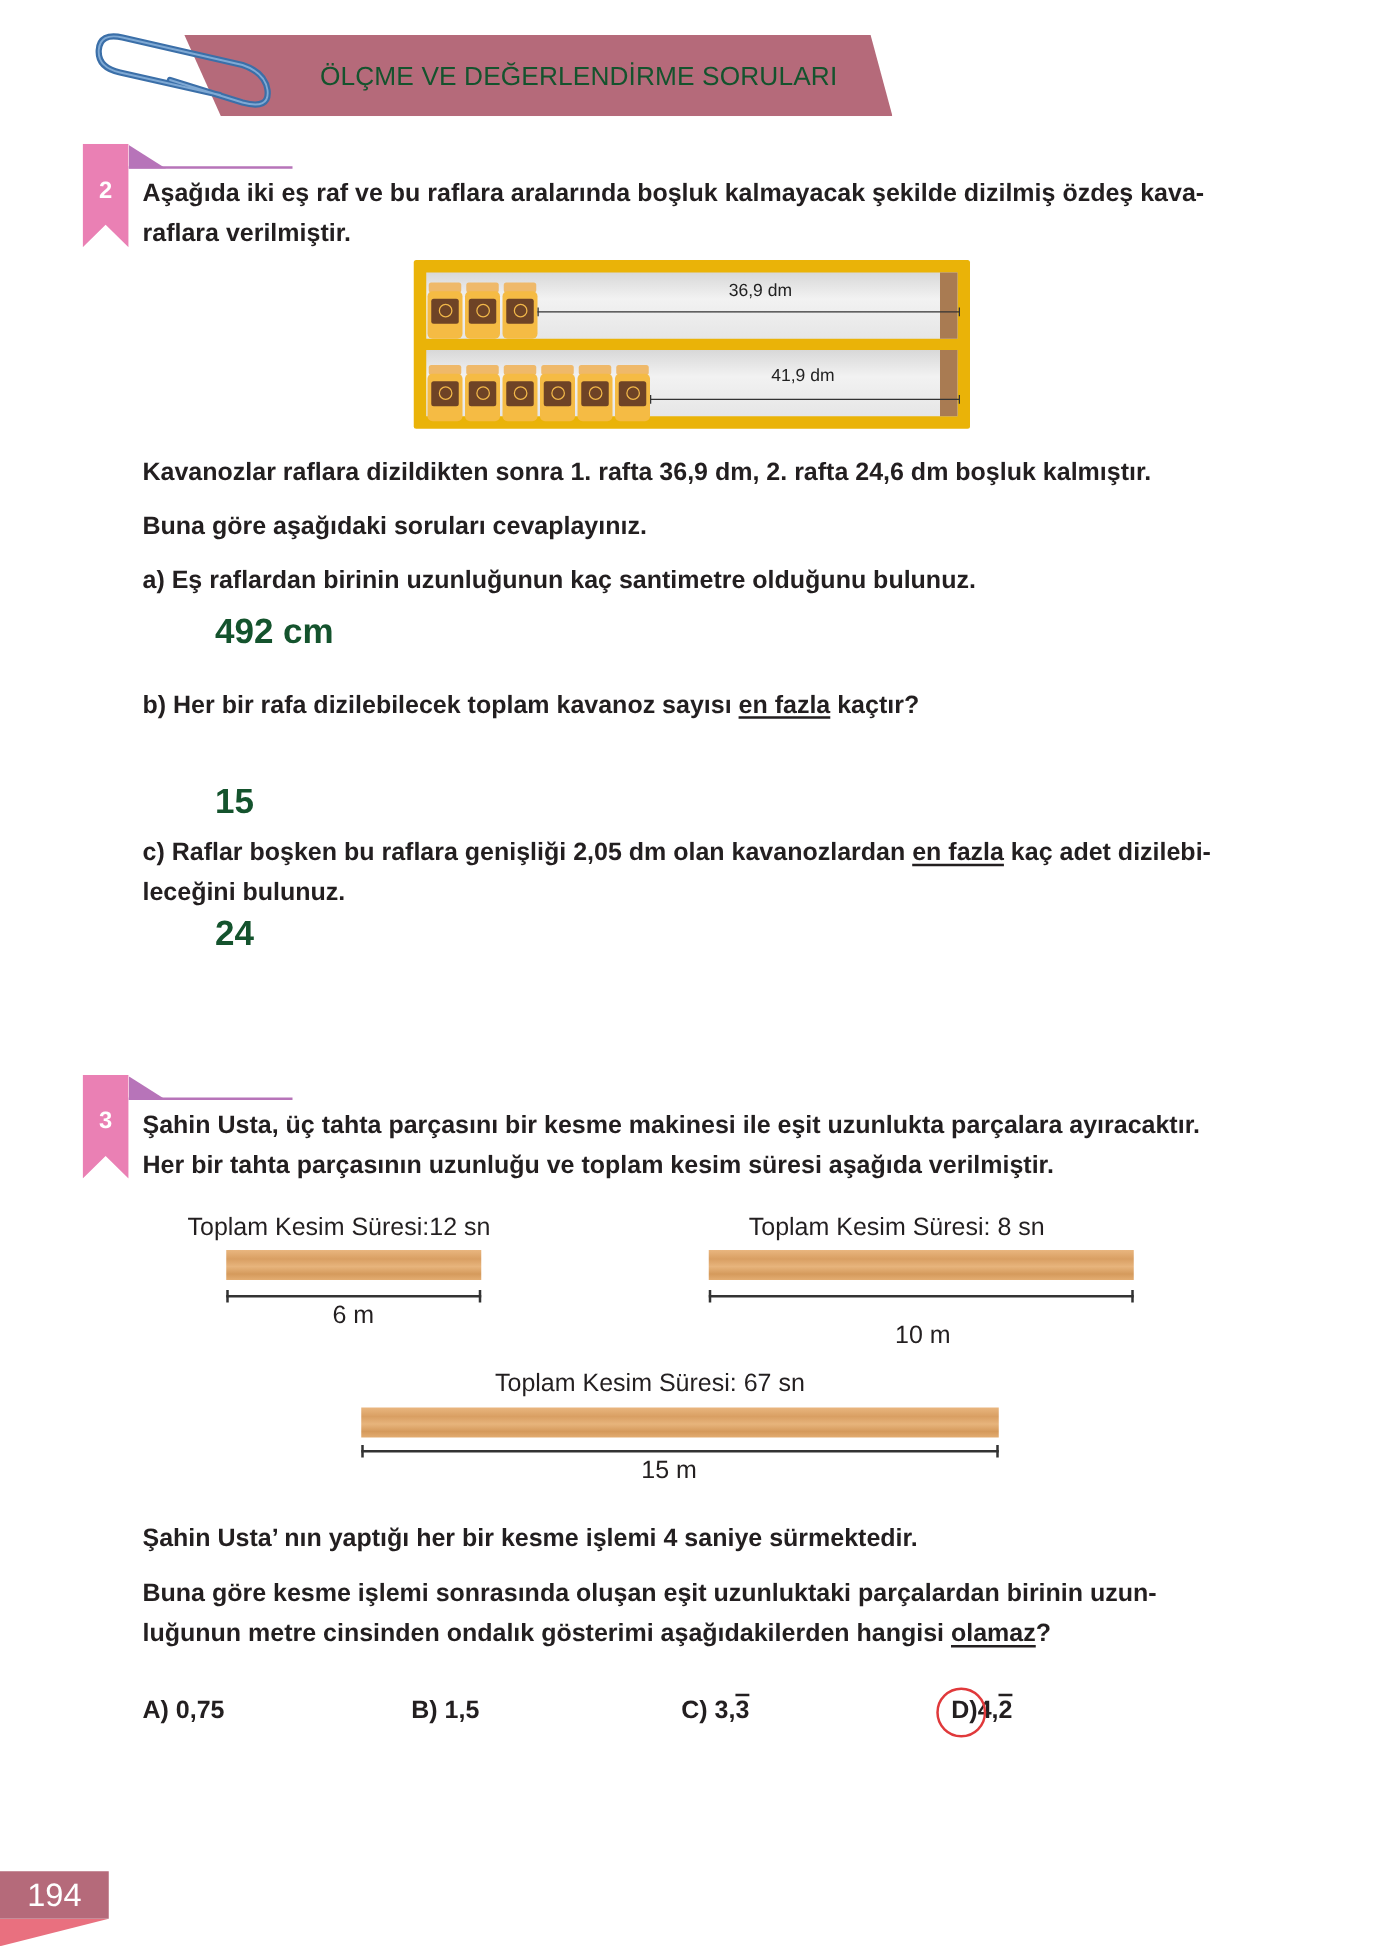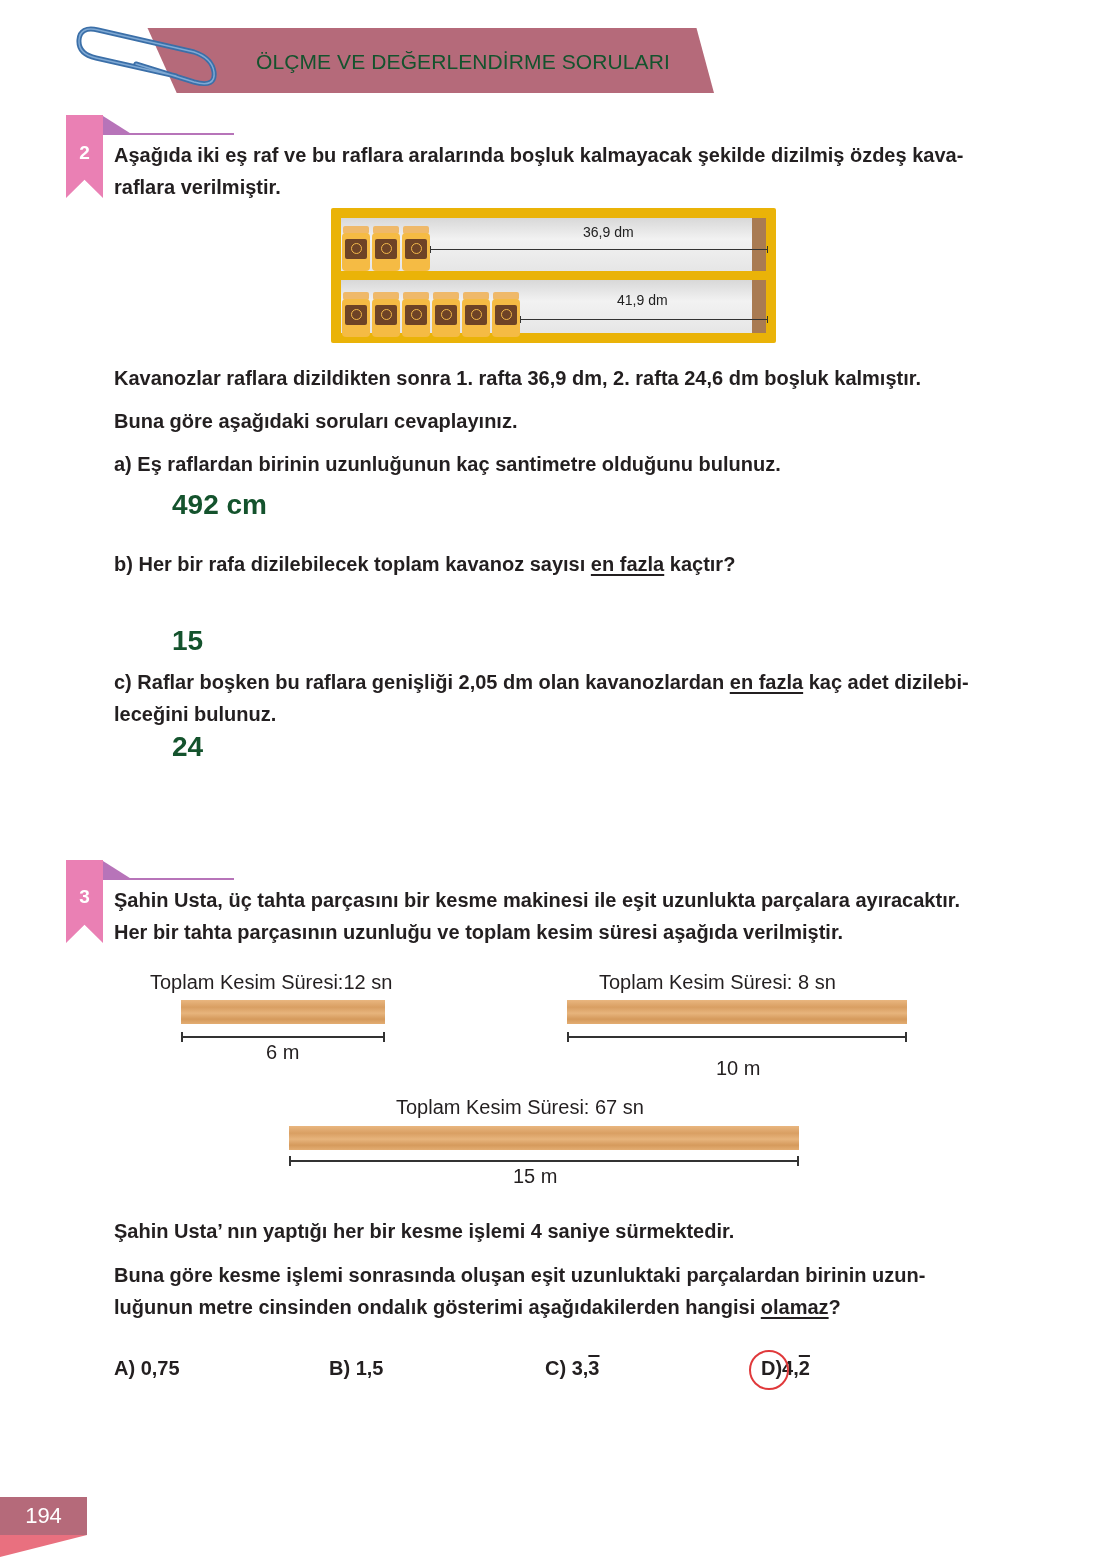--- a/index.html
+++ b/index.html
@@ -46,21 +46,21 @@
   .board { position: absolute; background: linear-gradient(to bottom, #e9b67f 0%, #d99f63 30%, #e7b47c 55%, #d59a5c 80%, #e3ad72 100%); }
   .measure { position: absolute; height: 2px; background: #333; }
   .measure::before, .measure::after { content: ""; position: absolute; top: -4px; width: 2px; height: 10px; background: #333; }
   .measure::before { left: 0; } .measure::after { right: 0; }
   .label18 { position: absolute; font-size: 20px; white-space: nowrap; }
 
   .overline { text-decoration: overline; }
   .circle { position: absolute; left: 749px; top: 1350px; width: 40px; height: 40px; border: 2px solid #e0393b; border-radius: 50%; }
 
   
-  .pg { left: 0; top: 1497px; width: 87px; height: 38px; background: #b56a7a; color: #fff; font-size: 22px; text-align: center; line-height: 38px; }
+  .pg { left: 0; top: 1497px; width: 87px; height: 38px; background: #b56a7a; color: #fff; font-size: 26px; text-align: center; line-height: 38px; }
   .pg-tri { left: 0; top: 1535px; width: 87px; height: 22px; background: #e9707f; clip-path: polygon(0 0, 100% 0, 0 100%); }
 </style>
 </head>
 <body>
 
 <div class="abs banner">
   <div class="banner-shape"></div>
   <div class="banner-title">ÖLÇME VE DEĞERLENDİRME SORULARI</div>
 </div>
 <svg class="abs clip" viewBox="0 0 146 72">

